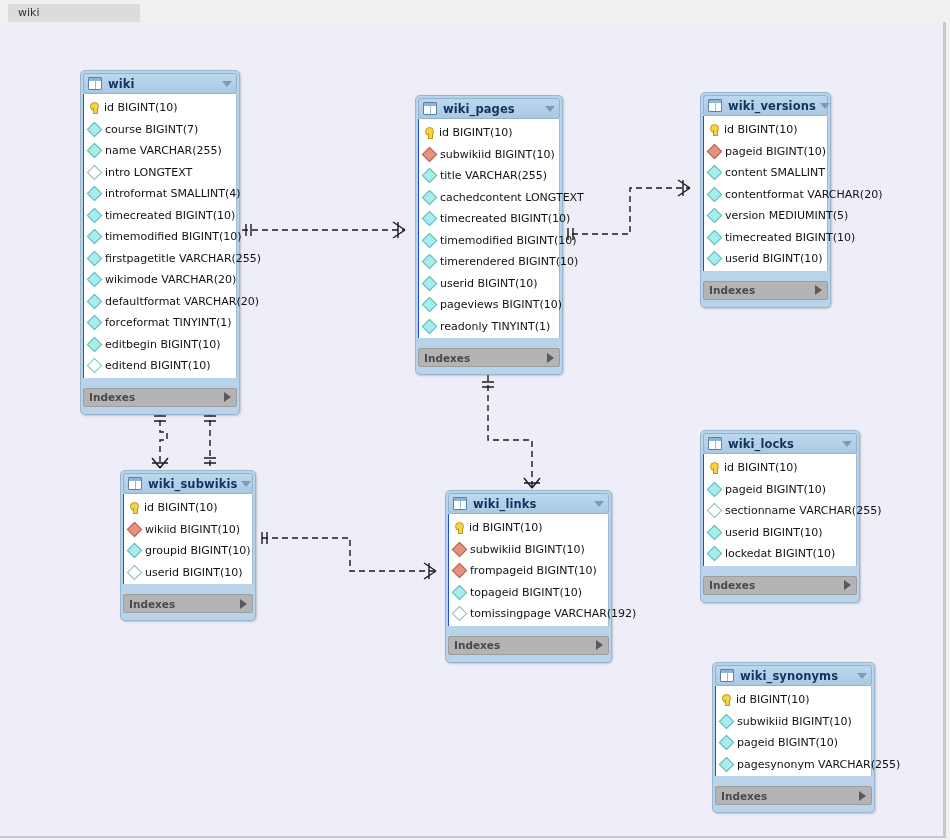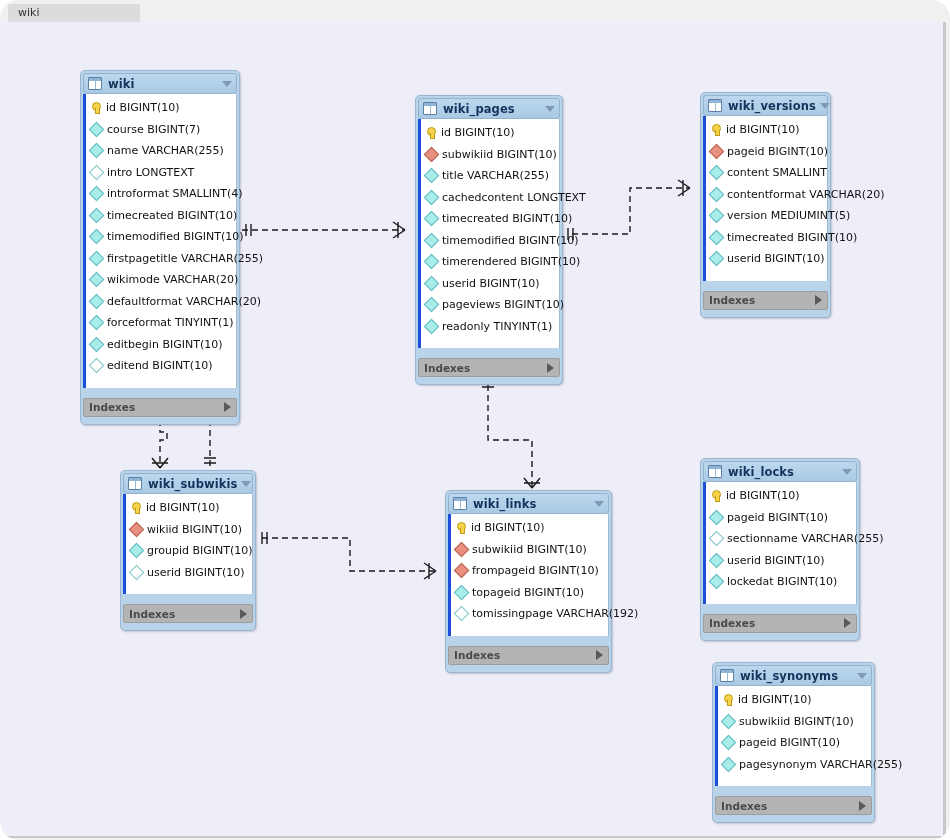--- a/index.html
+++ b/index.html
@@ -7,21 +7,20 @@
     padding: 0;
     background: #ffffff;
     font-family: "DejaVu Sans", "Liberation Sans", sans-serif;
   }
   #app {
     position: relative;
     width: 950px;
     height: 840px;
     background: #f0f0f0;
     overflow: hidden;
-    border-radius: 19px;
   }
   
   #tabstrip {
     position: absolute;
     left: 0; top: 0;
     width: 950px; height: 22px;
     background: #f0f0f0;
   }
   .tab {
     position: absolute;
@@ -102,23 +101,23 @@
   .hd-caret {
     width: 0; height: 0;
     border-left: 5px solid transparent;
     border-right: 5px solid transparent;
     border-top: 6px solid #7f99b4;
     flex: 0 0 auto;
     margin-left: 4px;
   }
   .tbl-body {
     background: #ffffff;
-    border-left: 3px solid #1d4ed8;
+    border-left: 1px solid #1d4ed8;
     border-right: 1px solid #9fb9d0;
-    padding: 3px 0 11px 0;
+    padding: 3px 0 1px 0;
   }
   .col {
     display: flex;
     align-items: center;
     height: 21.5px;
     padding-left: 5px;
     font-size: 11px;
     color: #111111;
     white-space: nowrap;
   }
@@ -456,21 +455,21 @@
             <span>tomissingpage VARCHAR(192)</span>
           </div>
         </div>
       <div class="tbl-ft">
         <span class="ft-label">Indexes</span>
         <span class="ft-caret"></span>
       </div>
       <div class="tbl-pad"></div>
     </div>
 
-    <div class="tbl" style="left: 700px; top: 436px; width: 160px;">
+    <div class="tbl" style="left: 700px; top: 408px; width: 160px;">
       <div class="tbl-hd">
         <span class="hd-ico"></span>
         <span class="hd-title">wiki_locks</span>
         <span class="hd-caret"></span>
       </div>
       <div class="tbl-body">
           <div class="col">
             <span class="keyico"></span>
             <span>id BIGINT(10)</span>
           </div>

